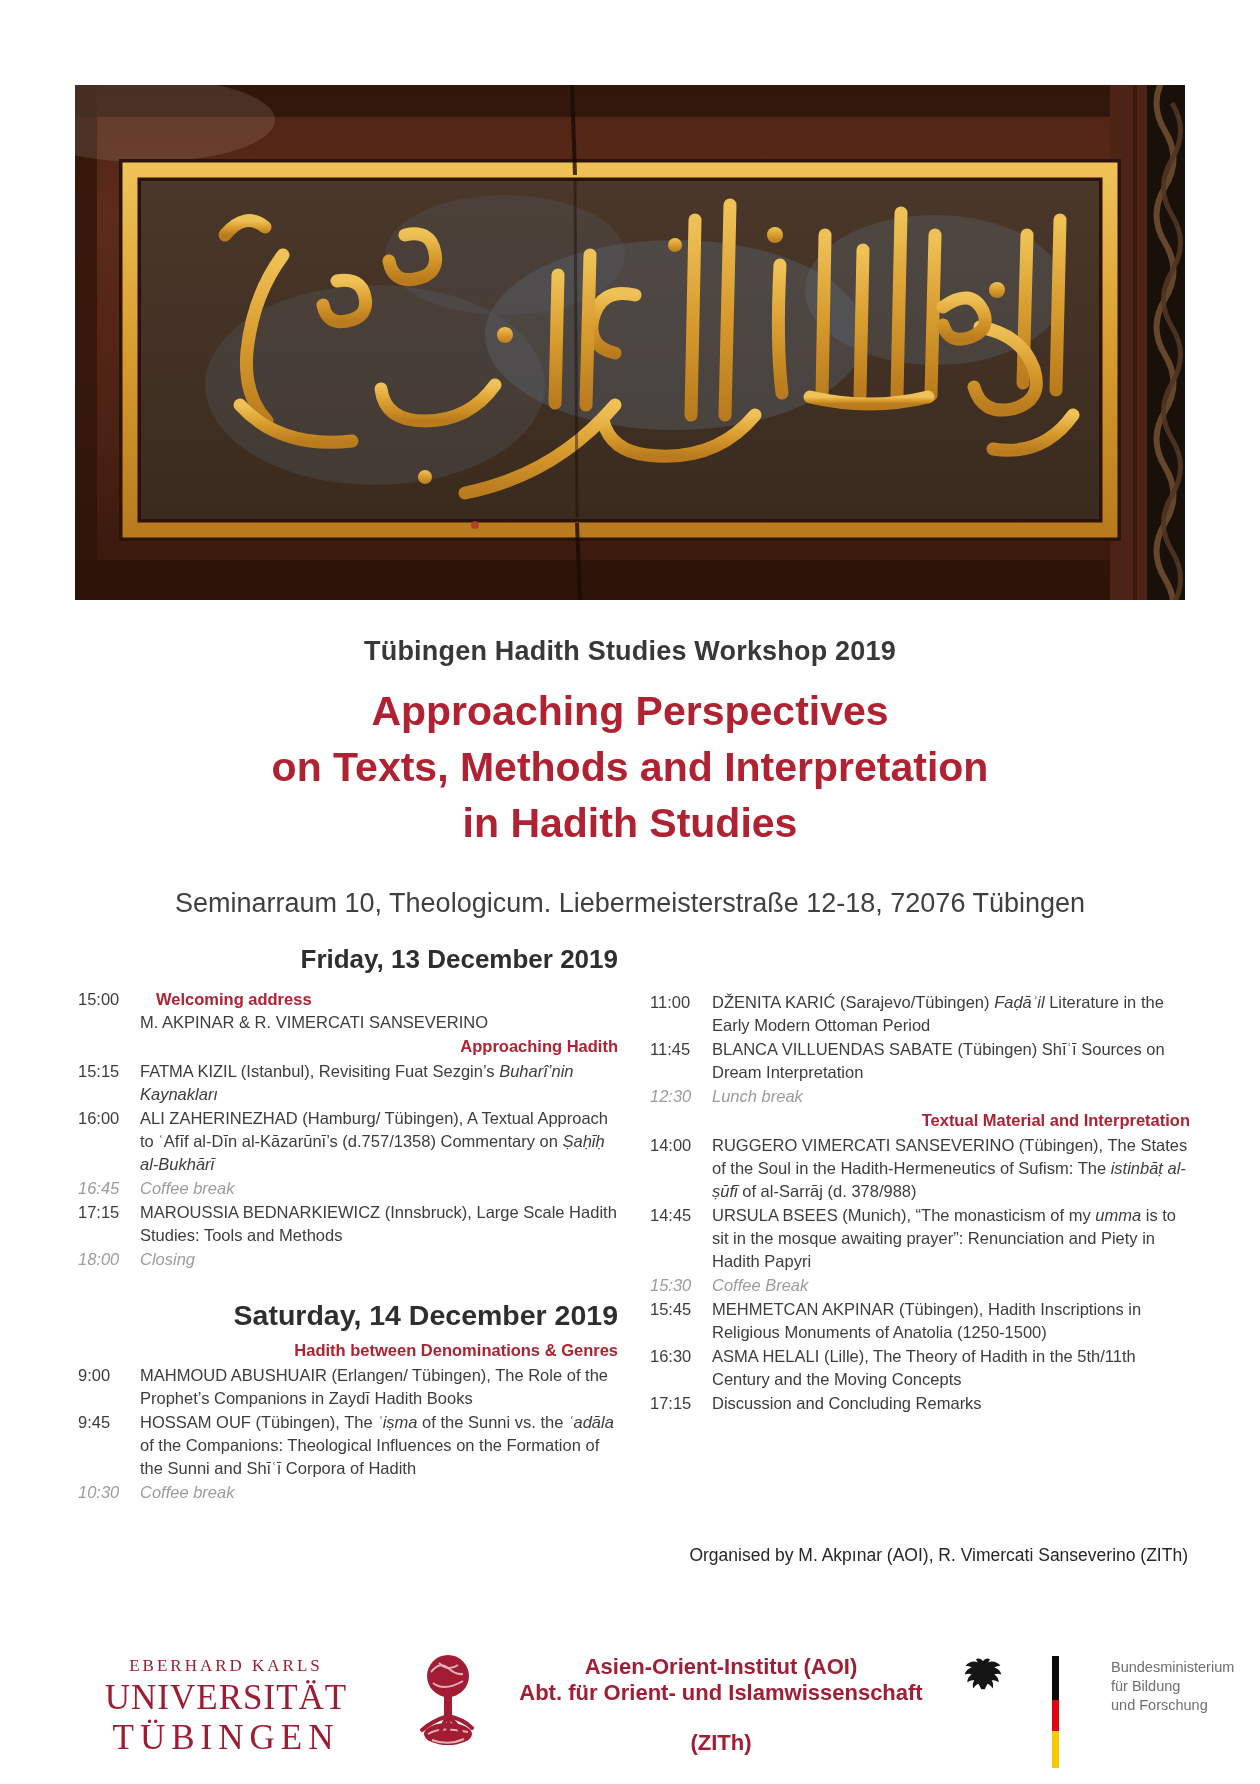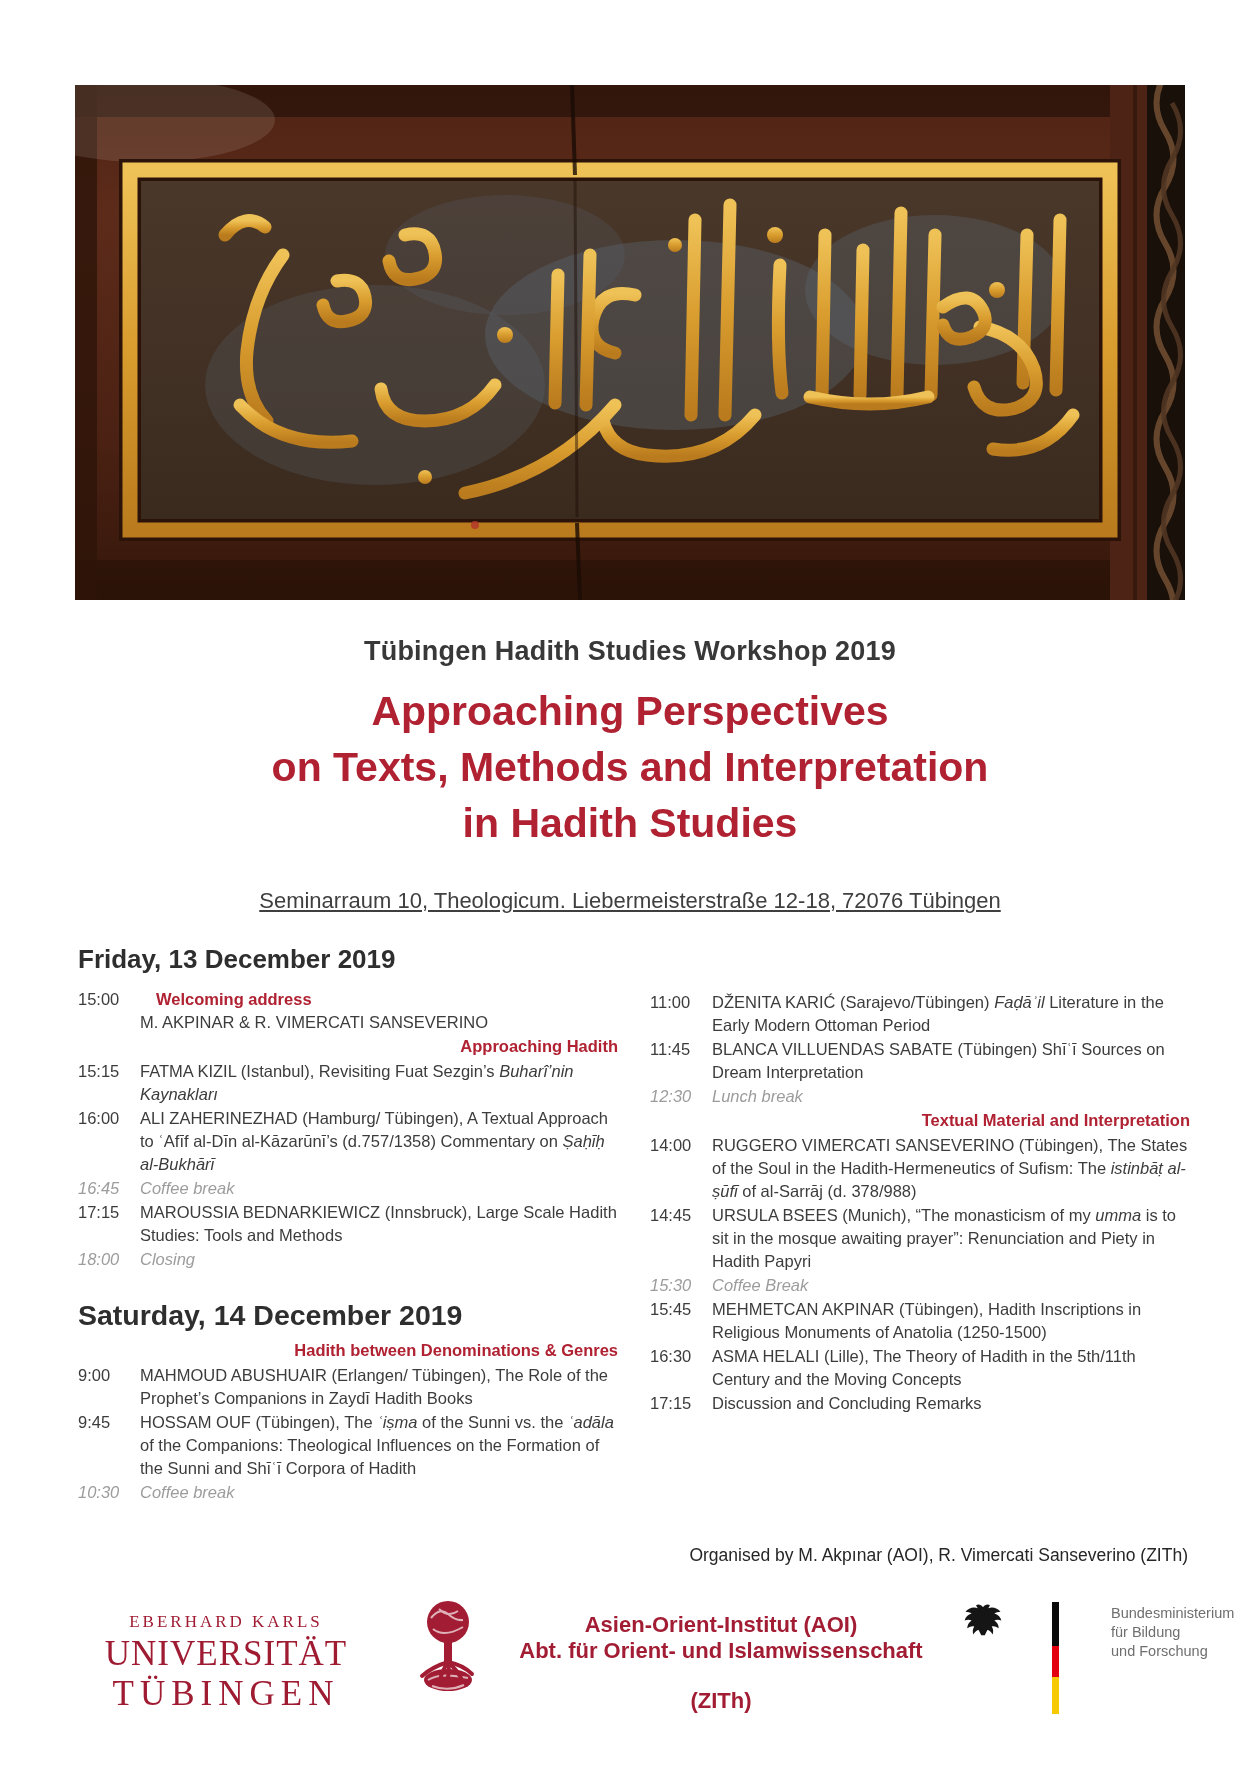--- a/index.html
+++ b/index.html
@@ -23,28 +23,28 @@
   .subtitle{
     position:absolute;top:636px;left:0;right:0;text-align:center;
     font-size:27px;font-weight:bold;color:#383838;letter-spacing:.2px;
   }
   .title{
     position:absolute;top:684px;left:0;right:0;text-align:center;
     color:var(--red);font-weight:bold;font-size:41px;line-height:1.36;
   }
   .venue{
     position:absolute;top:888px;left:0;right:0;text-align:center;
-    font-size:22px;color:#3F3F3F;text-decoration:underline;
+    font-size:27px;color:#3F3F3F;
   }
 
   .columns{position:absolute;top:940px;left:78px;width:1112px;display:flex;gap:32px;}
   .col{width:540px;font-size:16.5px;line-height:23px;}
   .col-right{padding-top:50px;}
 
-  .day{font-weight:bold;color:#2E2E2E;text-align:left;}
+  .day{font-weight:bold;color:#2E2E2E;text-align:right;}
   .day-md{font-size:26px;line-height:34px;margin:2px 0 12px 0;}
   .day-lg{font-size:28.5px;line-height:36px;margin:26px 0 6px 0;}
 
   .section-heading{
     color:var(--red);font-weight:bold;text-align:right;
     margin-bottom:2px;
   }
   .day + .section-heading{margin-top:2px;}
 
   .row{display:flex;margin:1px 0;}
@@ -53,22 +53,22 @@
   .row.break .time,.row.break .desc{color:var(--break-gray);font-style:italic;}
   .i{font-style:italic;}
   .red-bold{color:var(--red);font-weight:bold;margin-left:16px;}
 
   .organised{
     position:absolute;top:1545px;right:72px;
     font-size:17.5px;color:#262626;
   }
 
   .footer{
-    position:absolute;left:80px;top:1598px;width:1110px;
-    display:flex;align-items:flex-end;
+    position:absolute;left:80px;top:1652px;width:1110px;
+    display:flex;align-items:flex-start;
   }
   .uni-logo{
     width:292px;text-align:center;color:var(--uni-red);
     font-family:"Liberation Serif","DejaVu Serif",serif;padding-top:2px;
   }
   .uni-l1{font-size:17px;letter-spacing:3px;line-height:24px;}
   .uni-l2{font-size:35px;letter-spacing:1px;line-height:40px;}
   .uni-l3{font-size:35px;letter-spacing:6px;line-height:40px;}
 
   .tree{width:64px;margin-left:44px;flex:none;}

